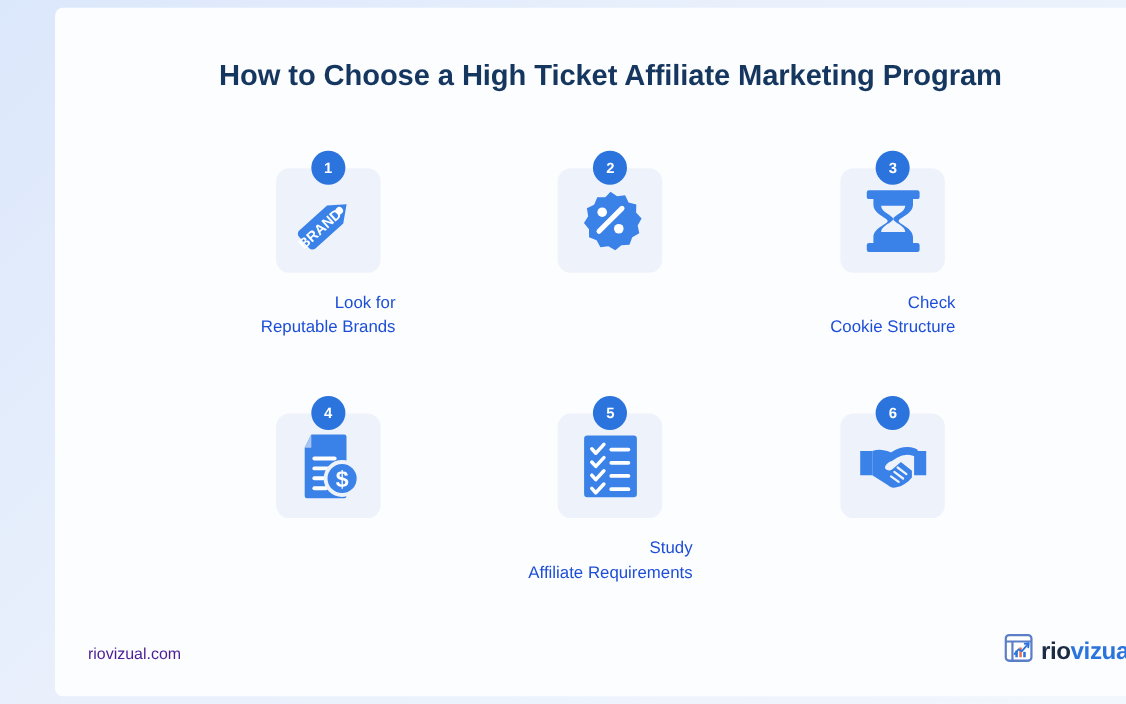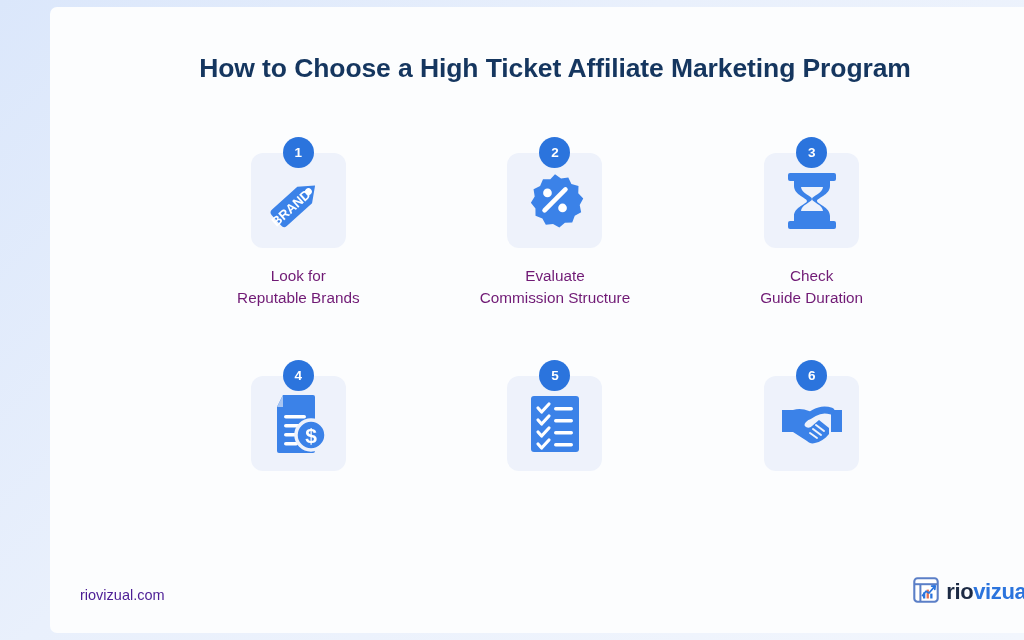--- a/index.html
+++ b/index.html
@@ -84,24 +84,24 @@
     align-items: center;
     justify-content: center;
     position: relative;
     z-index: 1;
   }
 
   .tile svg { display: block; }
 
   .caption {
     margin-top: 17px;
-    text-align: center;
+    text-align: right;
     font-size: 15.3px;
     line-height: 1.42;
-    color: #701a75;
+    color: #1d4ed8;
     white-space: pre-line;
   }
 
   
   .site-url {
     position: absolute;
     left: 30px;
     bottom: 30px;
     font-size: 14.5px;
     color: #4c1d95;
@@ -160,38 +160,36 @@
               L60.4 11.2 L72.9 9.5 L78.3 20.9 L90.5 24.1 L90.1 36.7 L98.7 45.9 L92.6 56.9
               L95.1 69.2 L84.1 75.4 L79.7 87.2 L67.1 87.7 L57.5 95.8 L46.6 89.5 L34.2 91.1
               L28.2 80.1 L16.4 75.4 L16.3 62.8 L8.4 53.0 L15.0 42.3 L13.0 29.9 L24.3 24.3
               L29.3 12.7 L41.9 12.7 Z"></path>
             <path d="M32 66 L68 30" stroke="#ffffff" stroke-width="8" stroke-linecap="round" fill="none"></path>
             <circle cx="37" cy="36" r="7.5" fill="#ffffff"></circle>
             <circle cx="63" cy="62" r="7.5" fill="#ffffff"></circle>
           </svg>
         </span>
       </div>
-      <div class="caption">Evaluate
-Commission Structure</div>
     </div>
 
     <div class="step">
       <div class="badge">3</div>
       <div class="tile">
         <span>
           <svg width="56" height="60" viewBox="0 0 56 60">
             <rect x="4" y="2" width="48" height="8" rx="2" fill="#3b82e8"></rect>
             <rect x="4" y="50" width="48" height="8" rx="2" fill="#3b82e8"></rect>
             <path d="M10 10 h36 v5 c0 9 -13 12 -13 15 s13 6 13 15 v5 h-36 v-5 c0 -9 13 -12 13 -15 s-13 -6 -13 -15 z" fill="#3b82e8"></path>
             <path d="M17 16 h22 c0 6 -11 9 -11 12 s11 6 11 12 h-22 c0 -6 11 -9 11 -12 s-11 -6 -11 -12 z" fill="#eef2fb"></path>
           </svg>
         </span>
       </div>
       <div class="caption">Check
-Guide Duration</div>
+Cookie Structure</div>
     </div>
 
     <div class="step">
       <div class="badge">4</div>
       <div class="tile">
         <span>
           <svg width="58" height="62" viewBox="0 0 58 62">
             <path d="M14 2 h30 a2 2 0 0 1 2 2 v54 a2 2 0 0 1 -2 2 H10 a2 2 0 0 1 -2 -2 V14 z" fill="#3b82e8"></path>
             <path d="M14 2 v12 H8 z" fill="#a9c6f2"></path>
             <rect x="15" y="22" width="22" height="3.6" rx="1.8" fill="#ffffff"></rect>
@@ -219,20 +217,22 @@
             </g>
             <g fill="#ffffff">
               <rect x="25" y="13" width="19" height="3.4" rx="1.7"></rect>
               <rect x="25" y="25" width="19" height="3.4" rx="1.7"></rect>
               <rect x="25" y="37" width="19" height="3.4" rx="1.7"></rect>
               <rect x="25" y="49" width="19" height="3.4" rx="1.7"></rect>
             </g>
           </svg>
         </span>
       </div>
+      <div class="caption">Study
+Affiliate Requirements</div>
     </div>
 
     <div class="step">
       <div class="badge">6</div>
       <div class="tile">
         <span>
           <svg width="64" height="48" viewBox="0 0 64 48">
             <path d="M2 10 h11 v22 H2 z" fill="#3b82e8"></path>
             <path d="M62 10 h-11 v22 h11 z" fill="#3b82e8"></path>
             <path d="M13 10 c6 -2 11 -1 16 1 l4 2 c1 1 1 2 0 3 l-7 6 c-2 2 -2 4 0 5

